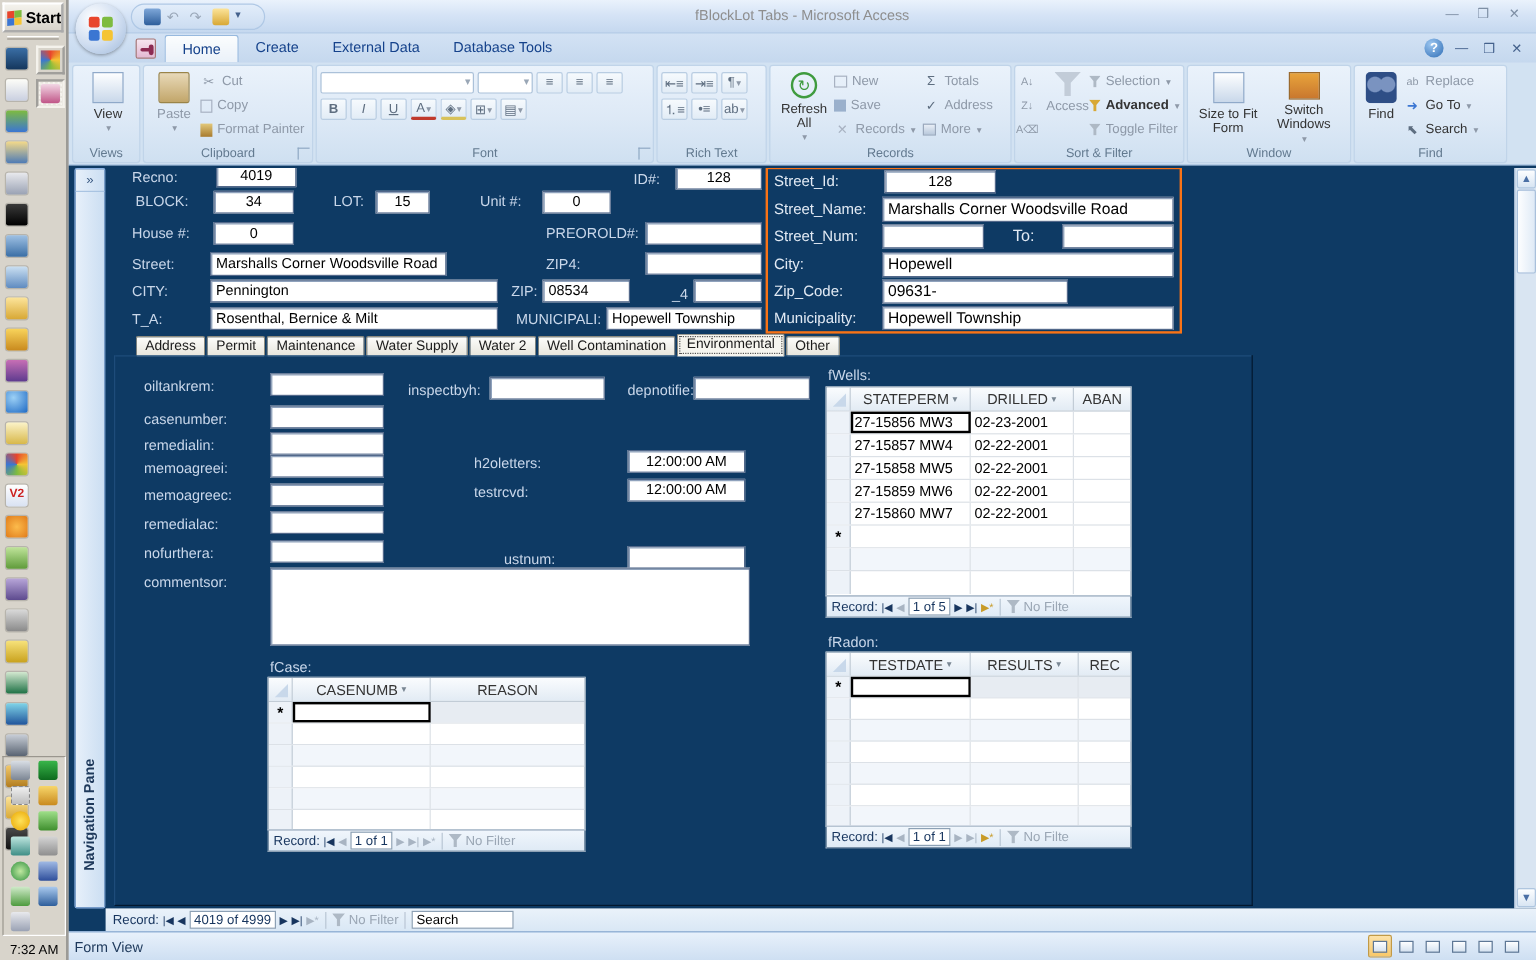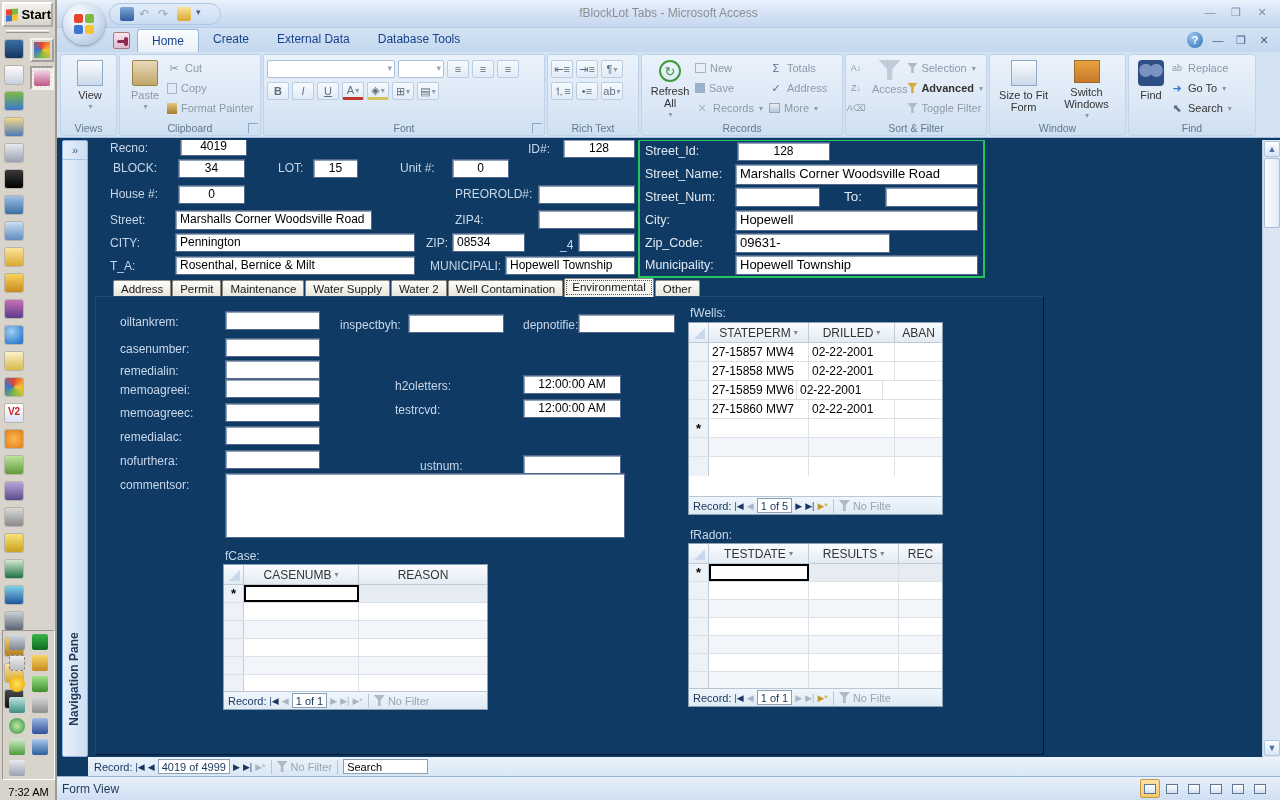--- a/index.html
+++ b/index.html
@@ -77,21 +77,21 @@
   .varrow{position:absolute;left:1px;width:16px;height:16px;background:linear-gradient(#FDFEFF,#D8E5F3);border:1px solid #AFC6DF;border-radius:2px;color:#4A6FA5;font-size:9px;text-align:center;line-height:15px;cursor:pointer}
   #vthumb{position:absolute;left:1px;top:18px;width:16px;height:70px;background:linear-gradient(to right,#FDFEFF,#DFEAF6);border:1px solid #A9C0DB;border-radius:2px;cursor:grab}
 
   #canvas{position:absolute;left:31px;top:2px;right:18px;bottom:19px;background:#0E3A64;overflow:hidden}
 
   .lbl{position:absolute;color:#C9D7EA;font-size:12px;white-space:nowrap}
   .plbl{position:absolute;color:#E2EAF4;font-size:12.5px;white-space:nowrap}
   .fld{position:absolute;background:#fff;border:1px solid #52688A;box-shadow:inset 1px 1px 0 #8FA2BC;font-size:12px;color:#000;padding:1px 4px;white-space:nowrap;overflow:hidden;cursor:text}
   .fld.num{text-align:center}
 
-  #street-panel{position:absolute;left:550px;top:-1px;width:347px;height:139px;border:2px solid #22c55e;background:#0E3A64}
+  #street-panel{position:absolute;left:550px;top:-1px;width:347px;height:139px;border:2px solid #f97316;background:#0E3A64}
 
   
   #ftabs{position:absolute;left:25px;top:139px;display:flex;align-items:flex-end;height:18px}
   .ftab{background:linear-gradient(#FDFDFB,#E6E4DB);border:1px solid #8E8C80;border-bottom:none;border-radius:2px 2px 0 0;font-size:11.5px;color:#1a1a1a;padding:2px 7px 1px;margin-right:1px;height:17px;cursor:pointer}
   .ftab.act{background:#F6F5EF;height:19px;outline:1px dotted #555;outline-offset:-3px;position:relative;z-index:2}
   #tabpage{position:absolute;left:7px;top:156px;width:949px;height:459px;border-right:1px solid #03182E;border-bottom:1px solid #03182E;border-left:1px solid #1E4C7A;box-shadow:inset 0 1px 0 #1E4C7A}
 
   
   .ds{position:absolute;background:#fff;border:1px solid #8CA0B4;overflow:hidden}
   .ds-head{display:flex;height:20px;background:linear-gradient(#FAFCFE,#E2EBF4);border-bottom:1px solid #C2CCD6}
@@ -527,33 +527,39 @@
           <div class="ds-col" style="width:86px">
               <span>DRILLED</span>
               <span class="cdd">▾</span>
             </div>
           <div class="ds-col" style="flex:1;border-right:none">
               <span>ABAN</span>
             </div>
         </div>
         <div class="ds-row" style="height:19px">
           <div class="ds-sel"></div>
+          <div class="ds-cell cur" style="width:100px">27-15856 MW3</div>
+          <div class="ds-cell" style="width:86px">02-23-2001</div>
+          <div class="ds-cell" style="flex:1;border-right:none"></div>
+        </div>
+        <div class="ds-row" style="height:19px">
+          <div class="ds-sel"></div>
           <div class="ds-cell" style="width:100px">27-15857 MW4</div>
           <div class="ds-cell" style="width:86px">02-22-2001</div>
           <div class="ds-cell" style="flex:1;border-right:none"></div>
         </div>
         <div class="ds-row" style="height:19px">
           <div class="ds-sel"></div>
           <div class="ds-cell" style="width:100px">27-15858 MW5</div>
           <div class="ds-cell" style="width:86px">02-22-2001</div>
           <div class="ds-cell" style="flex:1;border-right:none"></div>
         </div>
         <div class="ds-row" style="height:19px">
           <div class="ds-sel"></div>
-          <div class="ds-cell" style="width:88px">27-15859 MW6</div>
+          <div class="ds-cell" style="width:100px">27-15859 MW6</div>
           <div class="ds-cell" style="width:86px">02-22-2001</div>
           <div class="ds-cell" style="flex:1;border-right:none"></div>
         </div>
         <div class="ds-row" style="height:19px">
           <div class="ds-sel"></div>
           <div class="ds-cell" style="width:100px">27-15860 MW7</div>
           <div class="ds-cell" style="width:86px">02-22-2001</div>
           <div class="ds-cell" style="flex:1;border-right:none"></div>
         </div>
         <div class="ds-row" style="height:19px">

